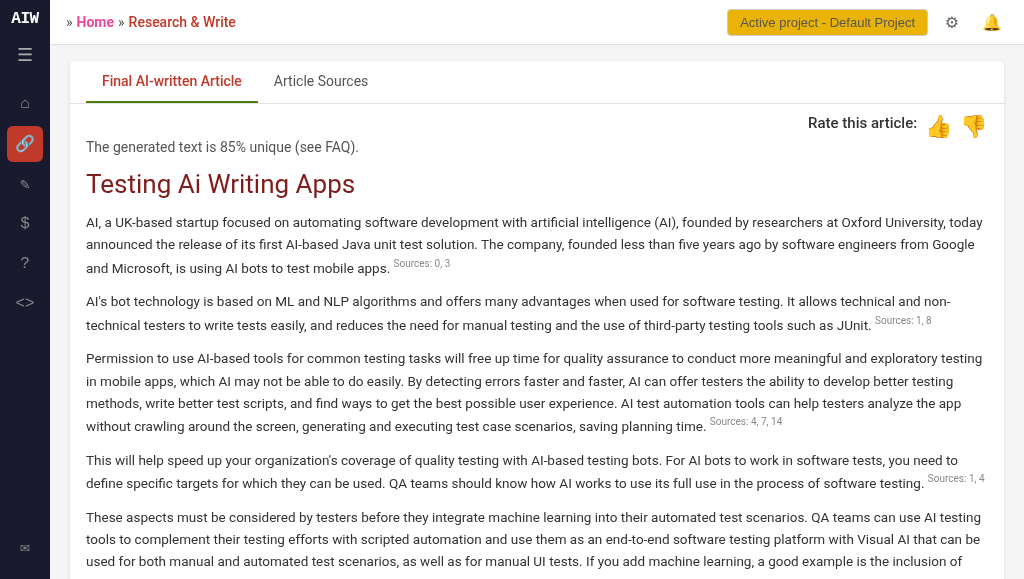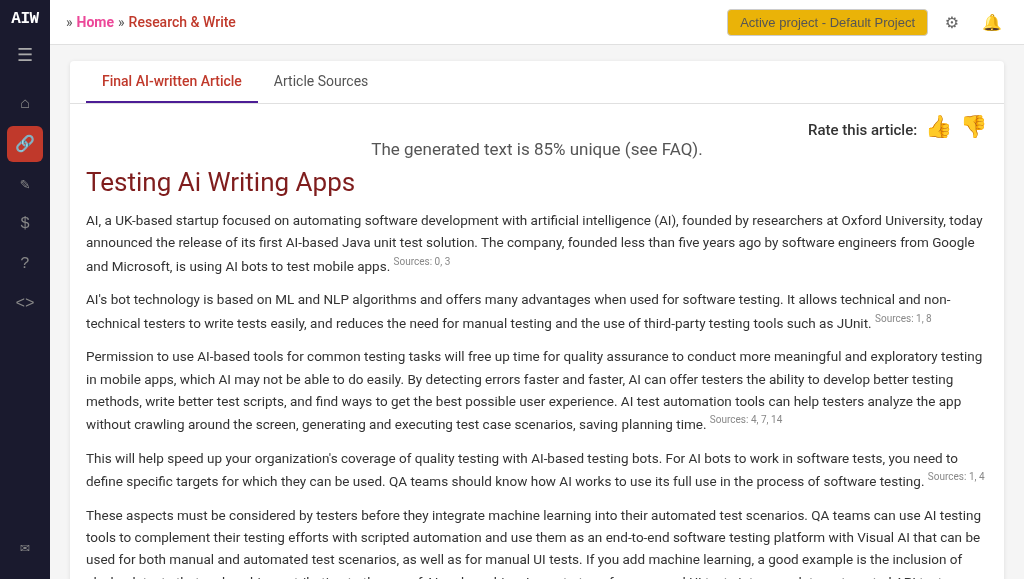--- a/index.html
+++ b/index.html
@@ -116,52 +116,52 @@
       padding: 0 16px;
     }
     .tab {
       padding: 12px 16px;
       font-size: 14px;
       cursor: pointer;
       border-bottom: 2px solid transparent;
       color: #555;
     }
     .tab.active {
-      border-bottom: 2px solid #4c1d95;
+      border-bottom: 2px solid #4d7c0f;
       color: #c0392b;
       font-weight: 500;
     }
 
     
     #rate-bar {
       display: flex;
       justify-content: flex-end;
-      align-items: flex-end;
+      align-items: flex-start;
       padding: 10px 16px 0;
       gap: 8px;
     }
     #rate-bar .rate-label { font-size: 15px; font-weight: 500; color: #333; }
     #rate-bar .thumb-up { font-size: 22px; color: #27ae60; cursor: pointer; }
     #rate-bar .thumb-down { font-size: 22px; color: #e74c3c; cursor: pointer; }
 
     
     #article-body {
       padding: 0 16px 16px;
     }
     #article-title {
       font-size: 26px;
       font-weight: normal;
       color: #7f1d1d;
       margin: 8px 0 12px;
     }
     .unique-note {
-      font-size: 17px;
-      color: #555;
-      text-align: center;
-      margin-bottom: 8px;
+      font-size: 14px;
+      color: #555;
+      text-align: left;
+      margin-bottom: 14px;
     }
     .article-para {
       font-size: 13.5px;
       line-height: 1.65;
       color: #333;
       margin-bottom: 12px;
     }
     .article-para .sources {
       font-size: 10px;
       color: #888;

